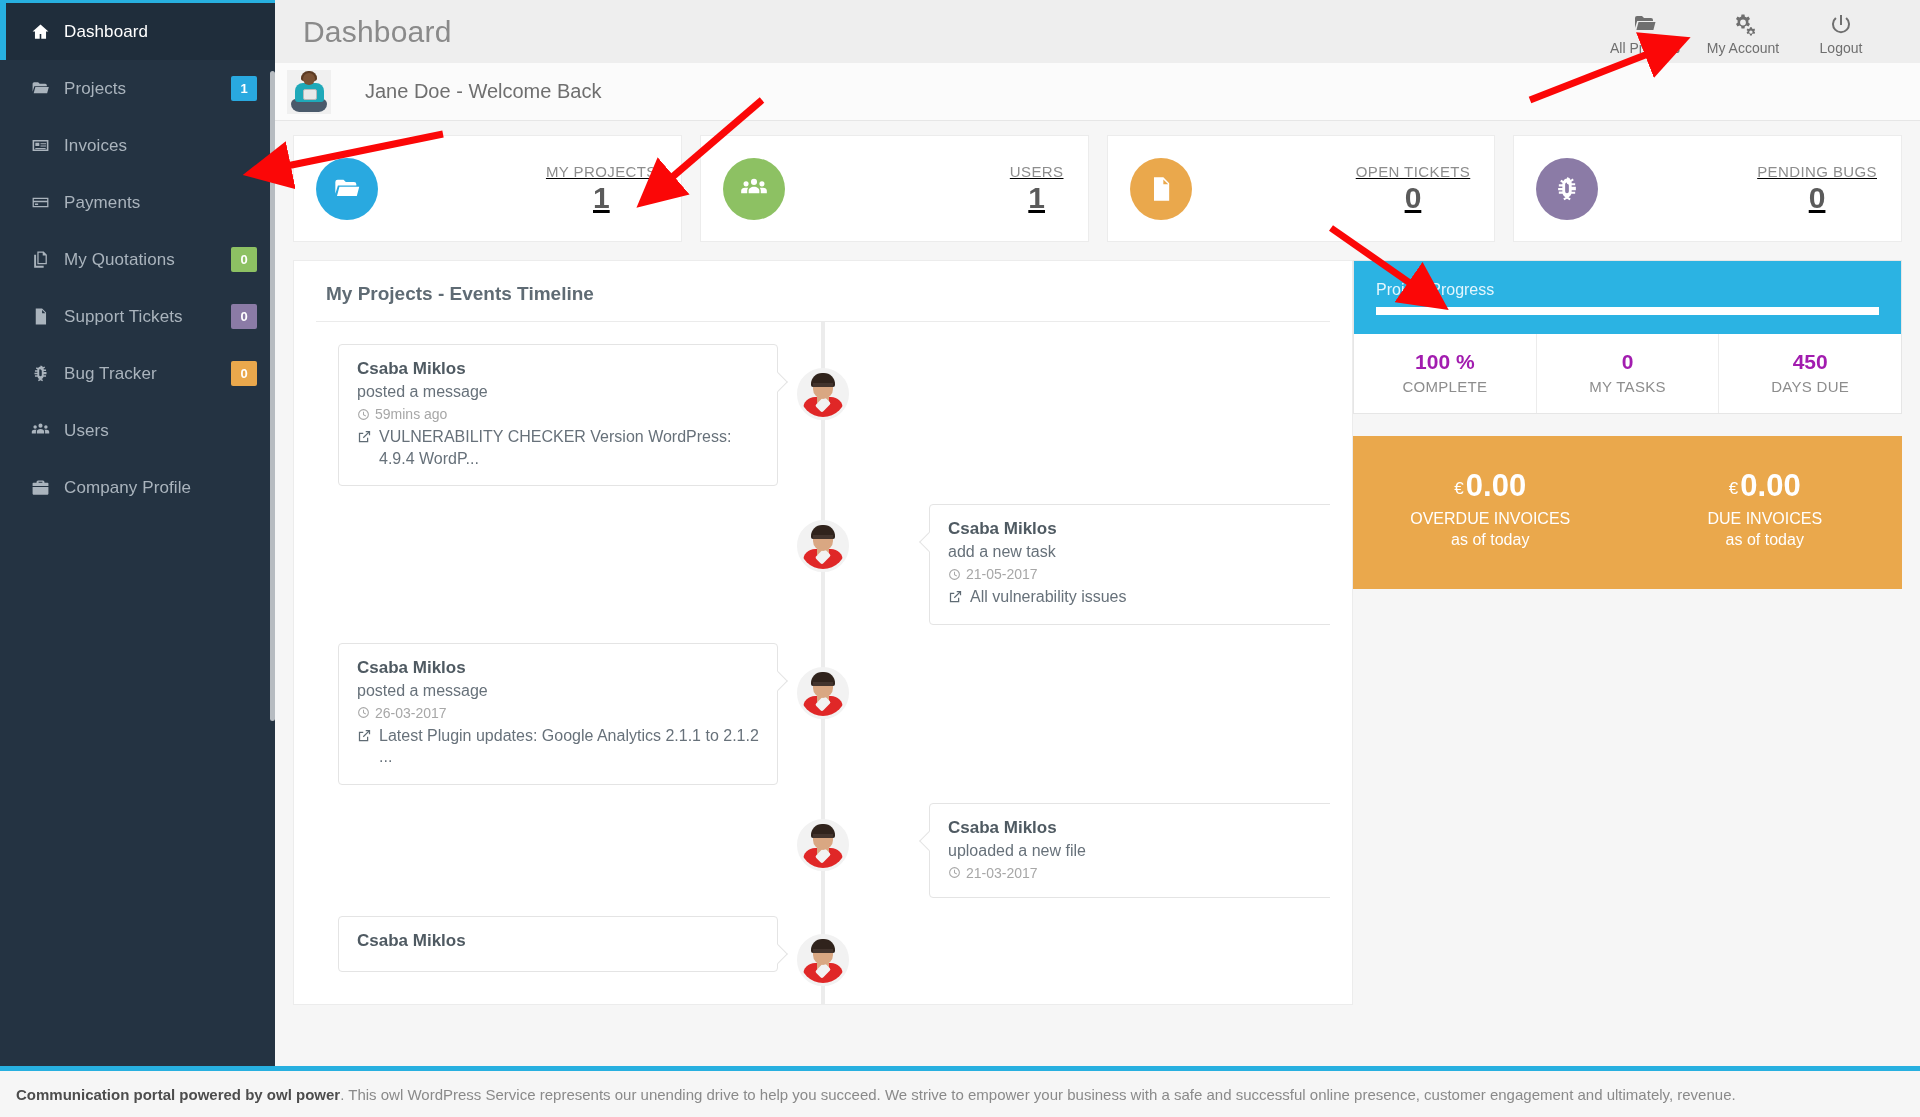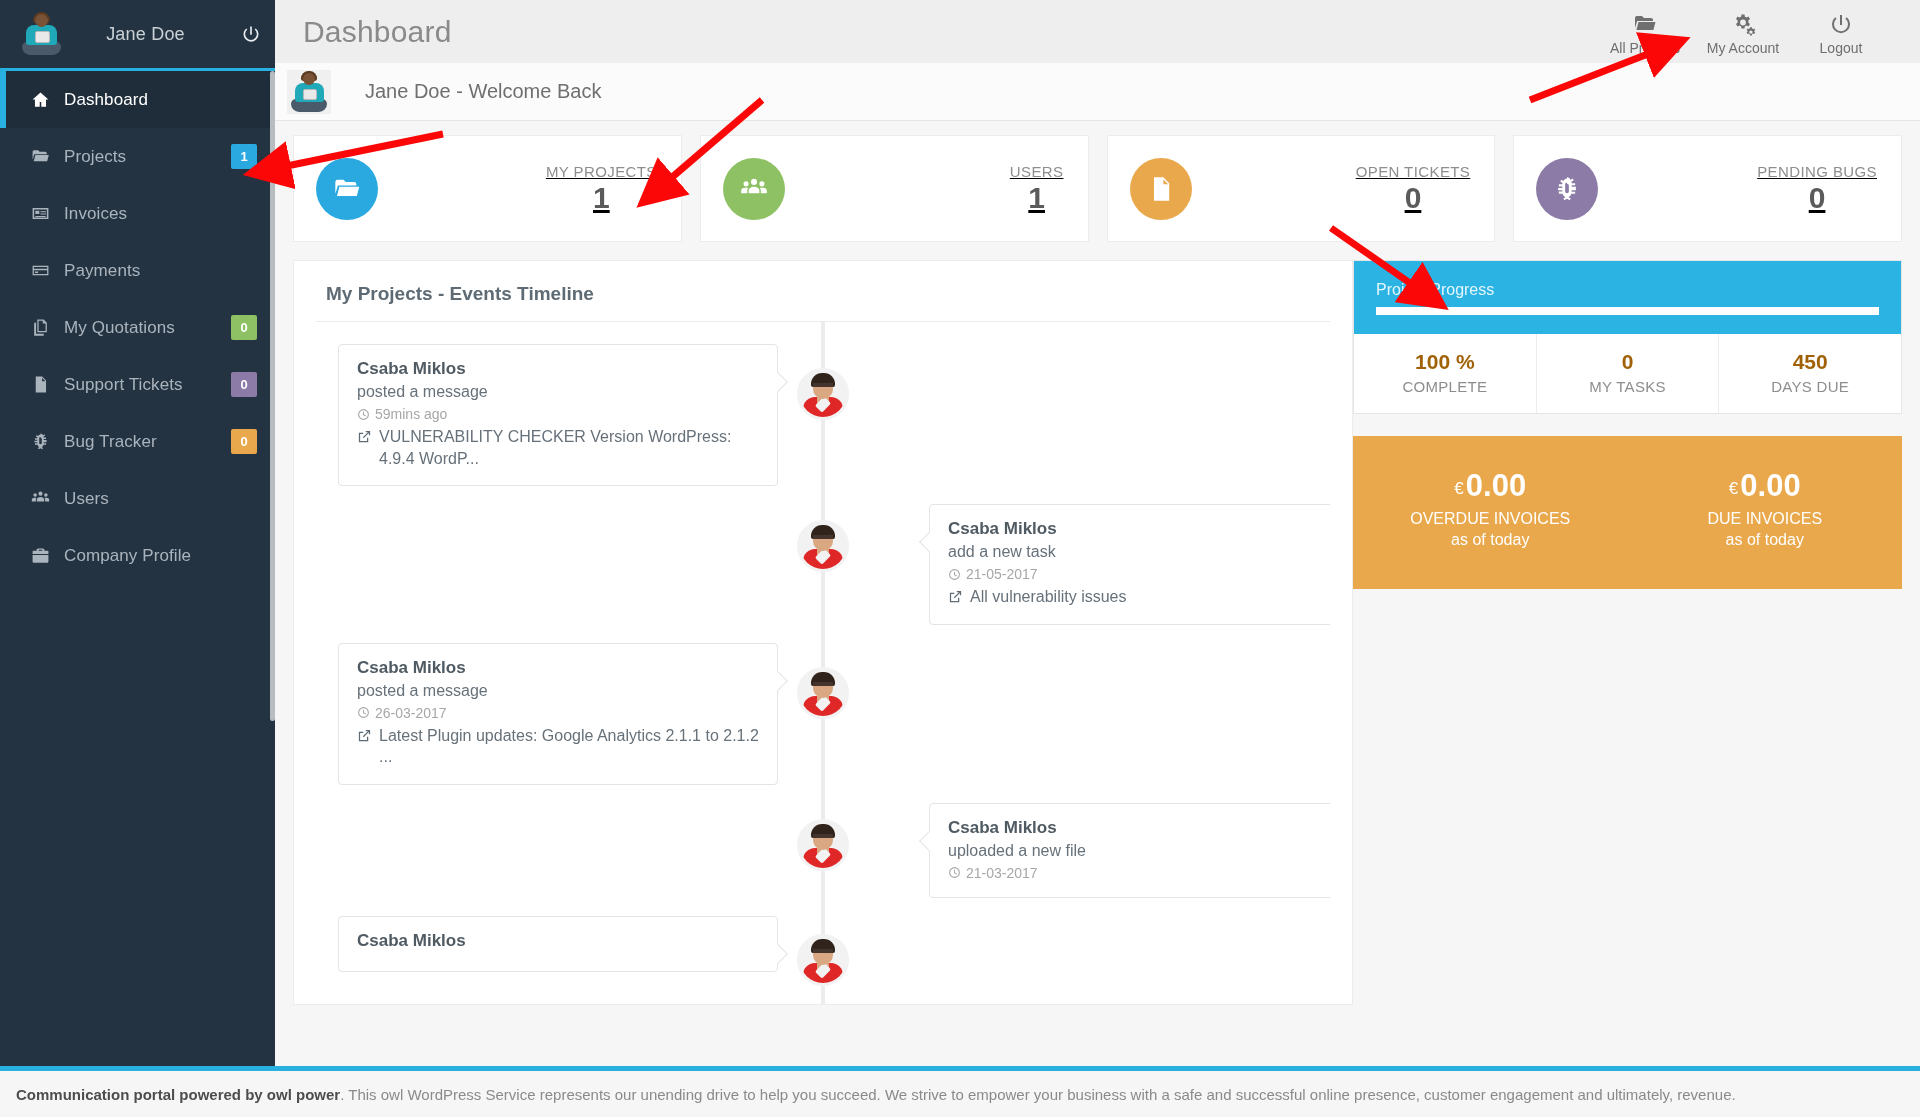--- a/index.html
+++ b/index.html
@@ -243,21 +243,21 @@
   .proj-bar {
     height: 8px; background: #1a9ccb; margin-top: 8px; border-radius: 1px;
   }
   .proj-bar > i { display:block; height: 100%; background:#ffffff; }
   .proj-stats { display: flex; }
   .proj-stat {
     flex: 1 1 0; text-align: center; padding: 16px 4px 18px 4px;
     border-right: 1px solid #ececec;
   }
   .proj-stat:last-child { border-right: none; }
-  .ps-val { font-size: 21px; font-weight: 700; color: #a16207; }
+  .ps-val { font-size: 21px; font-weight: 700; color: #a21caf; }
   .ps-lbl { font-size: 15px; color: #8d8d8d; margin-top: 4px; letter-spacing: .3px; }
 
   .inv-card {
     background: #eaa84c; margin-top: 22px;
     display: flex; padding: 34px 0 40px 0;
   }
   .inv-col { flex: 1 1 0; text-align: center; color: #fff; }
   .inv-amt { font-size: 31px; font-weight: 700; line-height: 1; }
   .inv-amt .cur { font-size: 17px; font-weight: 400; margin-right: 2px; vertical-align: 2px; }
   .inv-lbl { font-size: 16px; margin-top: 9px; }
@@ -279,35 +279,20 @@
 
   
   .arrows { position: absolute; inset: 0; pointer-events: none; }
 </style>
 </head>
 <body>
 
 <div class="app">
 
   <aside class="sidebar">
-    <div class="sb-user">
-      <div class="sb-avatar">
-        <div class="fig-legs"></div>
-          <div class="fig-body"></div>
-        <div class="fig-hair"></div>
-          <div class="fig-head"></div>
-          <div class="fig-tablet"></div>
-      </div>
-      <div class="sb-username">Jane Doe</div>
-      <div class="sb-power">
-        <svg viewBox="0 0 24 24">
-            <path fill="currentColor" d="M13 3h-2v10h2V3zm4.8 2.3l-1.4 1.4A7 7 0 1 1 7.6 6.7L6.2 5.3a9 9 0 1 0 11.6 0z"></path>
-          </svg>
-      </div>
-    </div>
     <div class="sb-divider"></div>
 
     <nav class="sb-nav">
 
       <div class="sb-item active">
         <span class="sb-accent"></span>
         <span class="sb-ico">
             <svg viewBox="0 0 24 24">
               <path d="M12 3L2 12h3v9h6v-6h2v6h6v-9h3z"></path>
             </svg>

